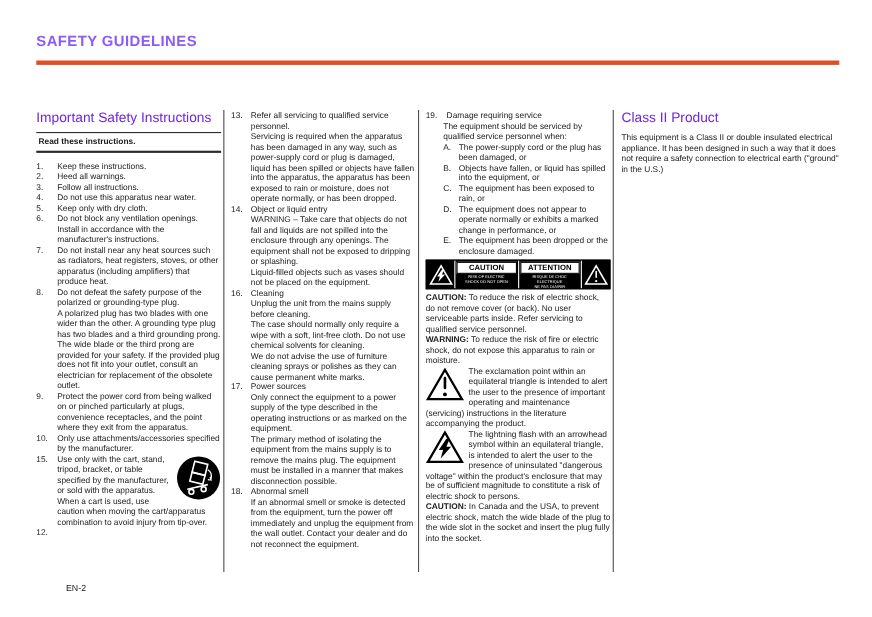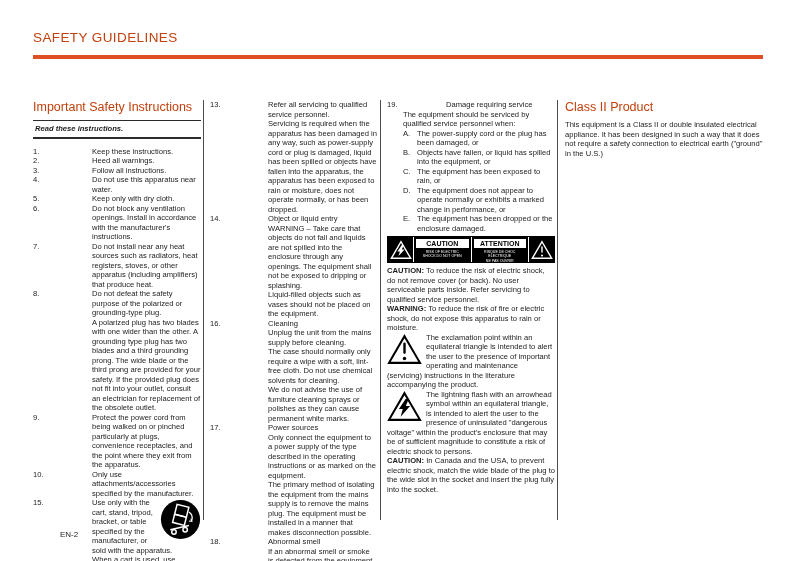--- a/index.html
+++ b/index.html
@@ -1,33 +1,33 @@
 <!DOCTYPE html>
 <html><head>
 <meta charset="utf-8">
 <style>
   * { box-sizing: border-box; margin: 0; padding: 0; }
   html, body { width: 793px; height: 561px; background: #ffffff; overflow: hidden; }
   body { font-family: "Liberation Sans", sans-serif; color: #1c1c1c; position: relative; }
 
-  .page-title { position: absolute; left: 33px; top: 30px; font-size: 13.5px; font-weight: normal; letter-spacing: 0.4px; color: #c2410c; }
+  .page-title { position: absolute; left: 33px; top: 30px; font-size: 13.5px; font-weight: bold; letter-spacing: 0.4px; color: #8b5cf6; }
   .title-rule { position: absolute; left: 33px; top: 55px; width: 730px; height: 4px; background: #de4f26; }
 
   .col { position: absolute; top: 100px; font-size: 7.6px; line-height: 9.5px; }
   .col1 { left: 33px;  width: 168px; }
   .col2 { left: 210px; width: 167px; }
   .col3 { left: 387px; width: 168px; }
   .col4 { left: 565px; width: 200px; }
   .divider { position: absolute; top: 100px; height: 420px; width: 1px; background: #4c4c4c; }
   .div1 { left: 203px; } .div2 { left: 380px; } .div3 { left: 557px; }
 
-  h2.orange { color: #c2410c; font-size: 12.5px; font-weight: normal; line-height: 14px; margin: 0 0 6px 0; white-space: nowrap; }
-  .read-box { border-top: 1px solid #2b2b2b; border-bottom: 2px solid #2b2b2b; font-weight: bold; font-style: italic; padding: 2.5px 0 3.5px 2px; margin-bottom: 8px; }
-
-  .li { display: flex; gap: 40px; }
+  h2.orange { color: #6d28d9; font-size: 12.5px; font-weight: normal; line-height: 14px; margin: 0 0 6px 0; white-space: nowrap; }
+  .read-box { border-top: 1px solid #2b2b2b; border-bottom: 2px solid #2b2b2b; font-weight: bold; padding: 2.5px 0 3.5px 2px; margin-bottom: 8px; }
+
+  .li { display: flex; }
   .li .num { flex: 0 0 19px; }
   .col2 .li .num { flex: 0 0 18px; }
   .li .txt { flex: 1; white-space: pre-line; }
 
   .cart-icon { float: right; width: 41px; height: 41px; margin: 1px 0 1px 3px; }
   .cart-icon svg { display: block; width: 41px; height: 41px; }
 
   .intro { margin-left: 16px; }
   .subli { display: flex; margin-left: 16px; }
   .subli .num { flex: 0 0 14px; }

